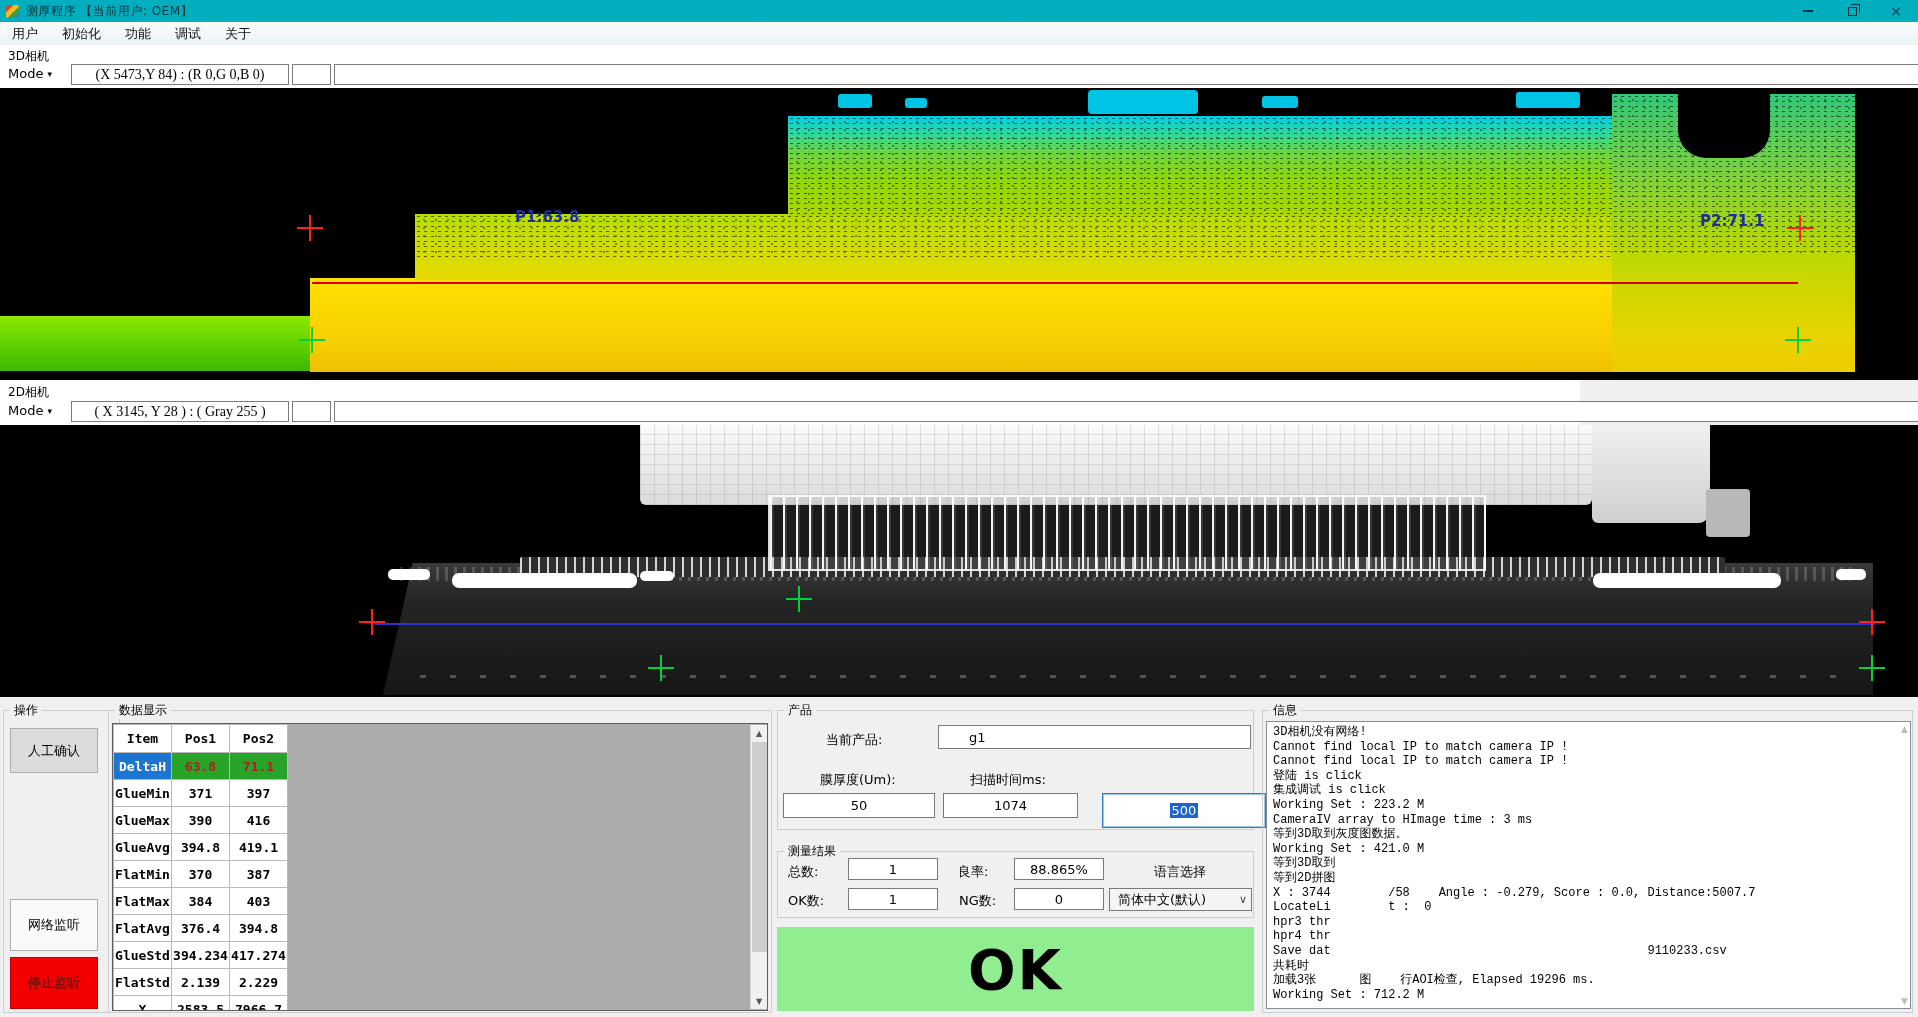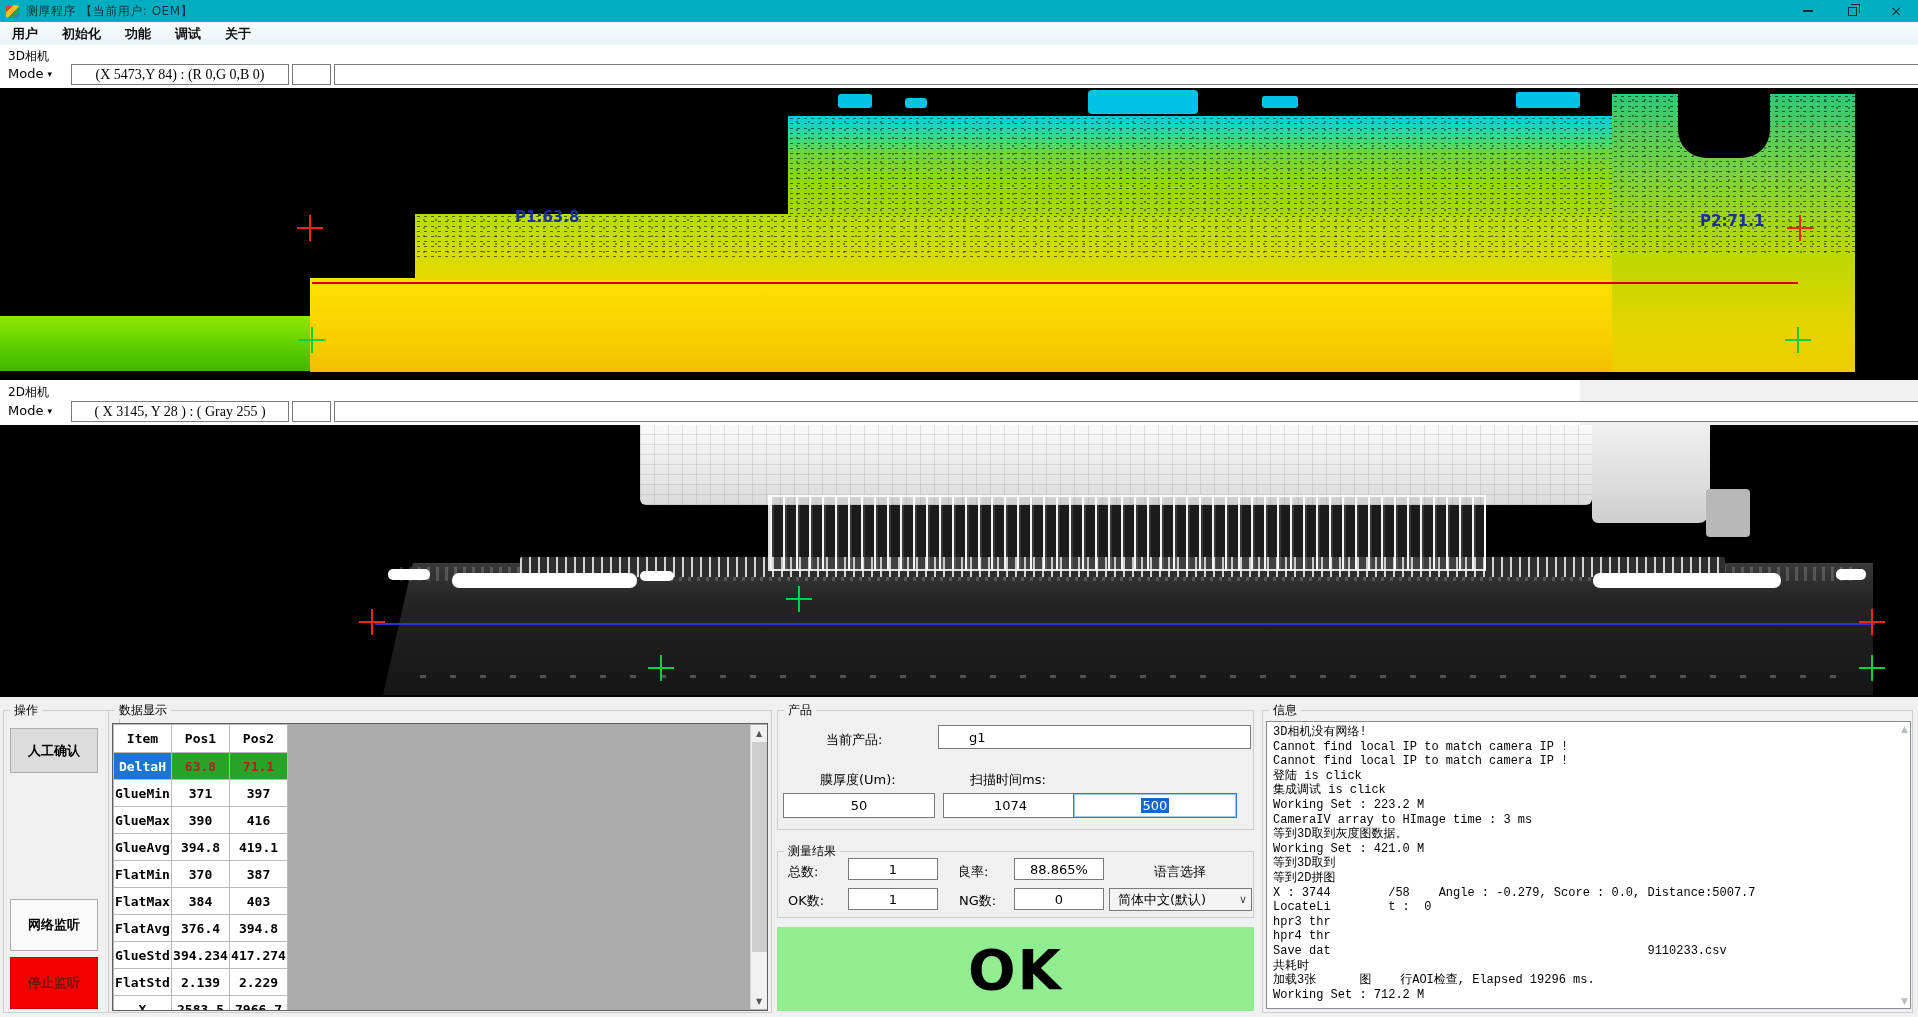--- a/index.html
+++ b/index.html
@@ -15,21 +15,21 @@
   .title-text { margin-left:7px; font-size:12px; color:#0b3238; letter-spacing:.5px; }
   .win-controls { margin-left:auto; display:flex; align-items:center; height:100%; }
   .win-btn { width:44px; height:100%; display:flex; align-items:center; justify-content:center; color:#0b3238; cursor:default; }
   .glyph-min { width:10px; height:2px; background:#0b3238; }
   .glyph-max { width:9px; height:9px; border:1.5px solid #0b3238; position:relative; }
   .glyph-max::before { content:""; position:absolute; left:2px; top:-4px; width:8px; height:8px; border:1.5px solid #0b3238; border-left:none; border-bottom:none; }
   .glyph-close { font-size:14px; line-height:1; }
 
   
   .menubar { left:0; top:22px; width:1918px; height:23px; background:linear-gradient(#FBFDFE,#E9F2F6); display:flex; align-items:center; font-size:13px; color:#111; }
-  .menu-item { padding:16px 12px; height:100%; display:flex; align-items:center;font-weight:bold; }
+  .menu-item { padding:16px 12px; height:100%; display:flex; align-items:center; }
 
   .white-band { background:#ffffff; }
   .cam-label { font-size:12px; color:#000; }
 
   
   .mode-btn { font-size:13px; color:#000; display:flex; align-items:center; gap:4px; }
   .tb-cell { border:1px solid #7a7a7a; background:#fff; font-family:"Liberation Serif","DejaVu Serif",serif; font-size:14px; color:#000; display:flex; align-items:center; justify-content:center;margin-left:19px; }
 
   
   .viewport { background:#000; overflow:hidden; }
@@ -42,21 +42,21 @@
   .cross::after  { content:""; position:absolute; top:0; bottom:0; left:12px; width:2px; background:currentColor; }
   .cross-red { color:#ff2020; }
   .cross-green { color:#00d23c; }
   .hmap-note { font-weight:bold; font-size:15px; color:#1d2f9e; font-family:"DejaVu Sans",sans-serif; }
 
   
   .gb { border:1px solid #c9ced3; }
   .gb-label { position:absolute; top:-9px; left:6px; background:#f0f0f0; padding:0 4px; font-size:12px; color:#000; }
 
   .btn { display:flex; align-items:center; justify-content:center; font-size:13px; color:#000;
-         border:1px solid #ADADAD; background:#DCDCDC;font-weight:bold; }
+         border:1px solid #ADADAD; background:#DCDCDC; }
   .btn-light { background:#FAFAFA; }
   .btn-stop { background:#F40000; color:#7B1010; border-color:#C00000; font-weight:bold; }
 
   
   .grid-wrap { background:#ACACAC; border:1px solid #5f5f5f; overflow:hidden; }
   table.grid { border-collapse:collapse; table-layout:fixed; background:#fff;
     font-family:"DejaVu Sans Mono","Liberation Mono",monospace; font-size:13px; font-weight:700; }
   table.grid th, table.grid td { border:1px solid #b9b9b9; width:58px; height:27px; text-align:center; padding:0; overflow:hidden; }
   table.grid th { height:28px; background:#fff; }
   tr.row-delta td.c-item { background:#1C76D1; color:#fff; }
@@ -266,21 +266,21 @@
 
   <div class="abs gb" style="left:777px;top:710px;width:477px;height:120px;">
     <span class="gb-label">产品</span>
     <div class="abs lbl" style="left:48px;top:20px;">当前产品:</div>
     <div class="abs field left" style="left:160px;top:14px;width:313px;height:24px;">g1</div>
     <div class="abs lbl" style="left:42px;top:60px;">膜厚度(Um):</div>
     <div class="abs lbl" style="left:192px;top:60px;">扫描时间ms:</div>
     <div class="abs lbl" style="left:345px;top:60px;margin-top:32px;">允许厚度(Um):</div>
     <div class="abs field" style="left:5px;top:82px;width:152px;height:25px;">50</div>
     <div class="abs field" style="left:165px;top:82px;width:135px;height:25px;">1074</div>
-    <div class="abs field focus" style="left:295px;top:82px;width:164px;height:25px;">
+    <div class="abs field focus" style="left:324px;top:82px;width:164px;height:35px;">
       <span class="sel">500</span>
     </div>
   </div>
 
   <div class="abs gb" style="left:777px;top:851px;width:477px;height:67px;">
     <span class="gb-label">测量结果</span>
     <div class="abs lbl" style="left:10px;top:11px;">总数:</div>
     <div class="abs field" style="left:70px;top:6px;width:90px;height:22px;">1</div>
     <div class="abs lbl" style="left:180px;top:11px;">良率:</div>
     <div class="abs field" style="left:236px;top:6px;width:90px;height:22px;">88.865%</div>

